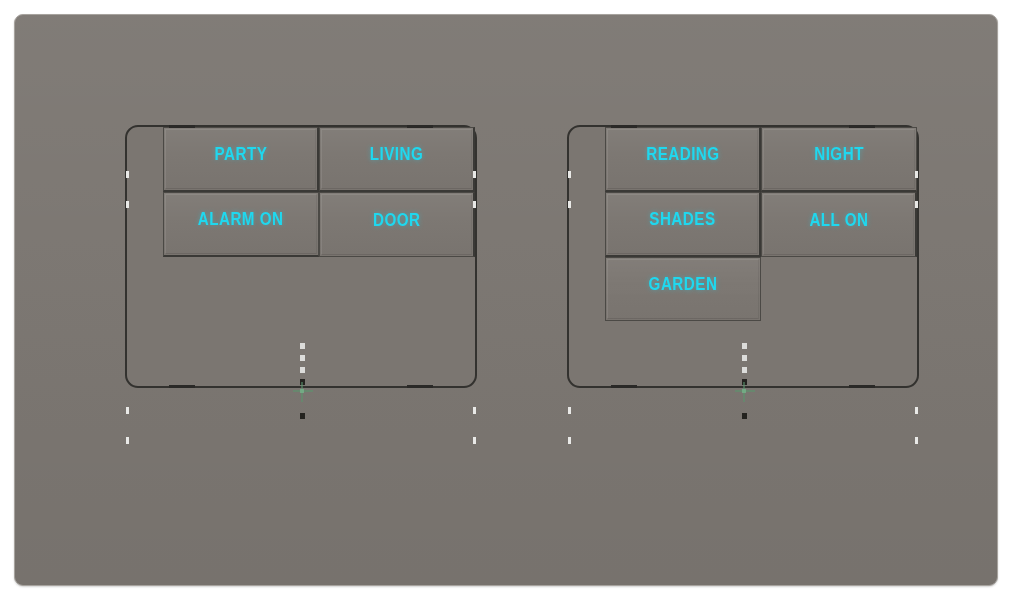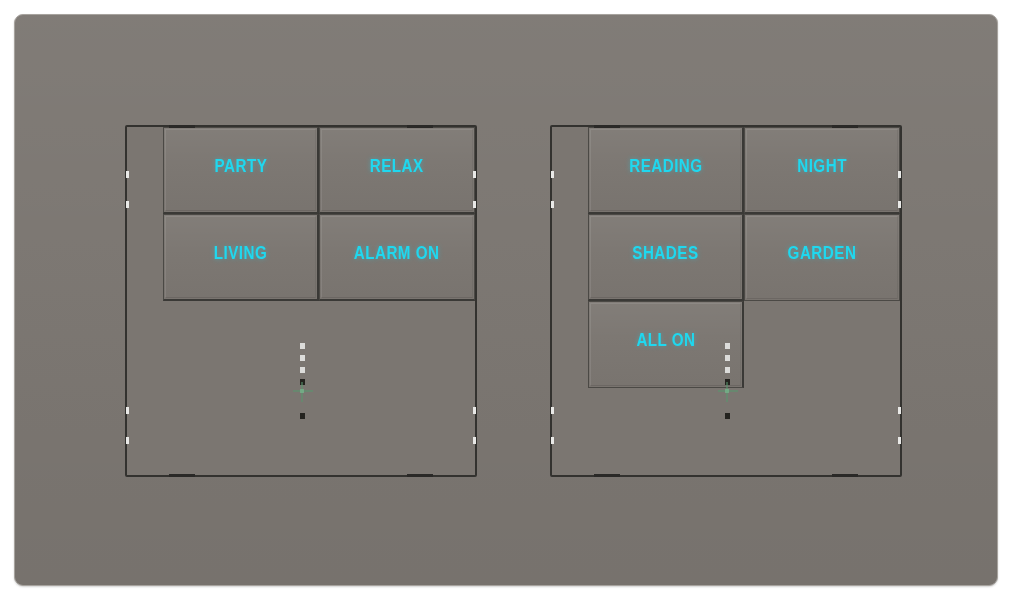--- a/index.html
+++ b/index.html
@@ -30,31 +30,31 @@
         rgba(255,255,255,.015) 38%,
         rgba(0,0,0,.015) 72%,
         rgba(0,0,0,.035) 100%);
     pointer-events:none;
   }
 
   
   .panel{
     position:absolute;
     box-sizing:border-box;
-    width:352px; height:352px;
+    width:352px; height:263px;
     border:2px solid #33322f;
-    border-radius:2px;
+    border-radius:13px;
     background:#7b7671;
     display:grid;
     grid-template-columns:1fr 1fr;
     grid-template-rows:repeat(4,1fr);
     padding-left:36px;
   }
   #panel-left { left:110px; top:110px; }
-  #panel-right{ left:535px; top:110px; }
+  #panel-right{ left:552px; top:110px; }
 
   
   .key{
     position:relative;
     box-sizing:border-box;
     border:1px solid #4b4945;
     background:
       linear-gradient(180deg,
         rgba(255,255,255,.055) 0%,
         rgba(255,255,255,.012) 45%,
@@ -134,28 +134,28 @@
 </head>
 <body>
 
 <div id="device">
   <div id="plate-sheen"></div>
 
   <div class="panel" id="panel-left">
     <div class="key seam-right seam-bottom">
         <span class="key-label">PARTY</span>
       </div>
-    <div class="key seam-bottom">
-        <span class="key-label">RELAX</span>
-      </div>
     <div class="key seam-right seam-bottom">
         <span class="key-label">LIVING</span>
       </div>
     <div class="key seam-bottom">
         <span class="key-label">ALARM ON</span>
+      </div>
+    <div class="key seam-right">
+        <span class="key-label">DOOR</span>
       </div>
 
     <div class="clip light v" style="left:-1px;  top:44px;"></div>
     <div class="clip light v" style="left:-1px;  top:74px;"></div>
     <div class="clip light v" style="right:-1px; top:44px;"></div>
     <div class="clip light v" style="right:-1px; top:74px;"></div>
     <div class="clip light v" style="left:-1px;  top:280px;"></div>
     <div class="clip light v" style="left:-1px;  top:310px;"></div>
     <div class="clip light v" style="right:-1px; top:280px;"></div>
     <div class="clip light v" style="right:-1px; top:310px;"></div>
@@ -181,25 +181,25 @@
   <div class="panel" id="panel-right">
     <div class="key seam-right seam-bottom">
         <span class="key-label">READING</span>
       </div>
     <div class="key seam-bottom">
         <span class="key-label">NIGHT</span>
       </div>
     <div class="key seam-right seam-bottom">
         <span class="key-label">SHADES</span>
       </div>
+    <div class="key seam-right">
+        <span class="key-label">ALL ON</span>
+      </div>
     <div class="key">
         <span class="key-label">GARDEN</span>
-      </div>
-    <div class="key seam-right">
-        <span class="key-label">ALL ON</span>
       </div>
 
     <div class="clip light v" style="left:-1px;  top:44px;"></div>
     <div class="clip light v" style="left:-1px;  top:74px;"></div>
     <div class="clip light v" style="right:-1px; top:44px;"></div>
     <div class="clip light v" style="right:-1px; top:74px;"></div>
     <div class="clip light v" style="left:-1px;  top:280px;"></div>
     <div class="clip light v" style="left:-1px;  top:310px;"></div>
     <div class="clip light v" style="right:-1px; top:280px;"></div>
     <div class="clip light v" style="right:-1px; top:310px;"></div>

